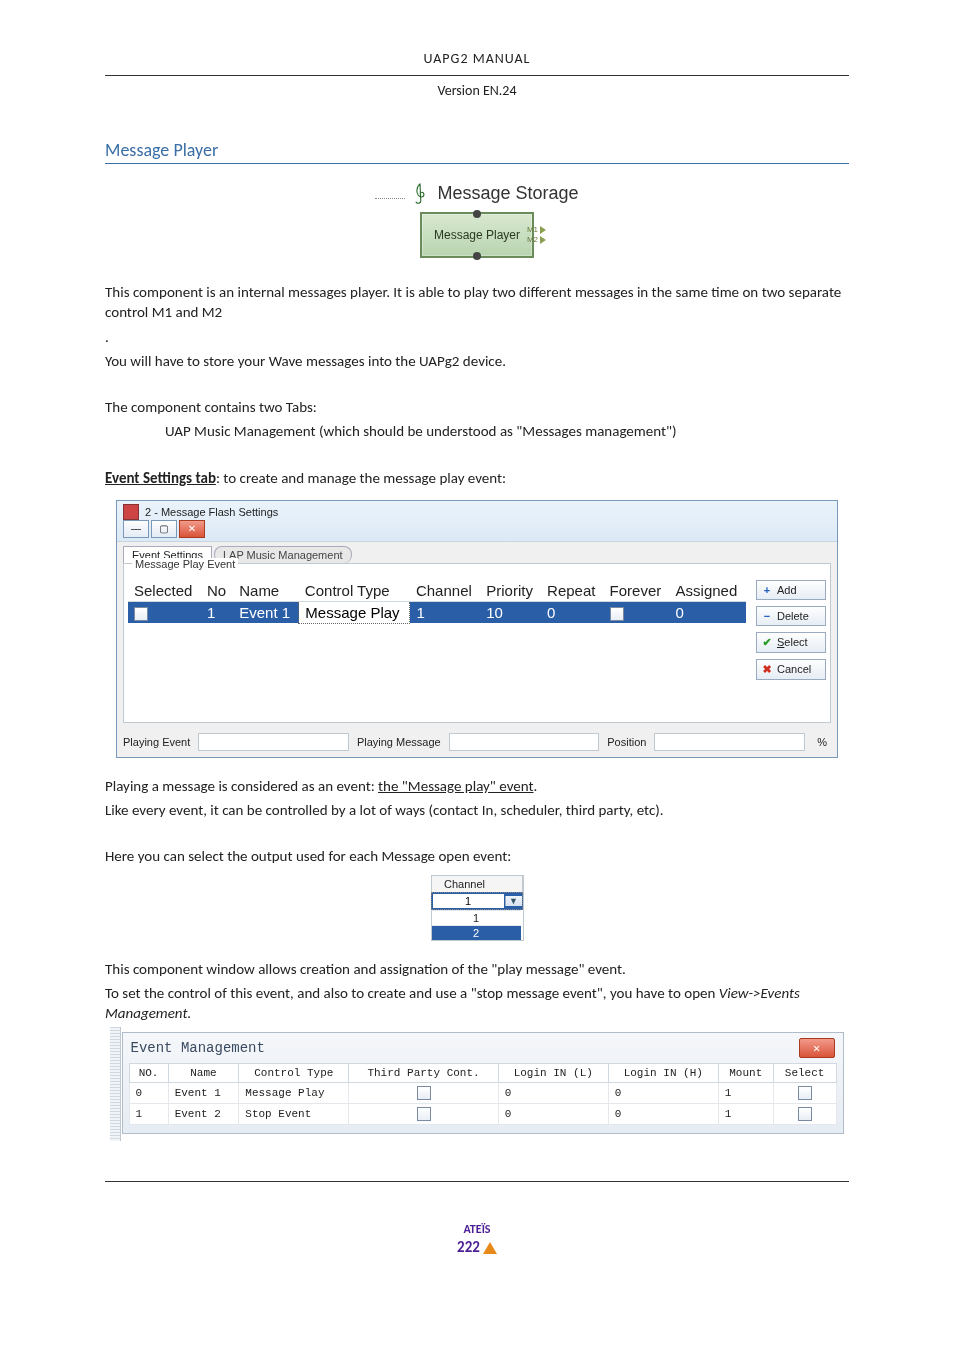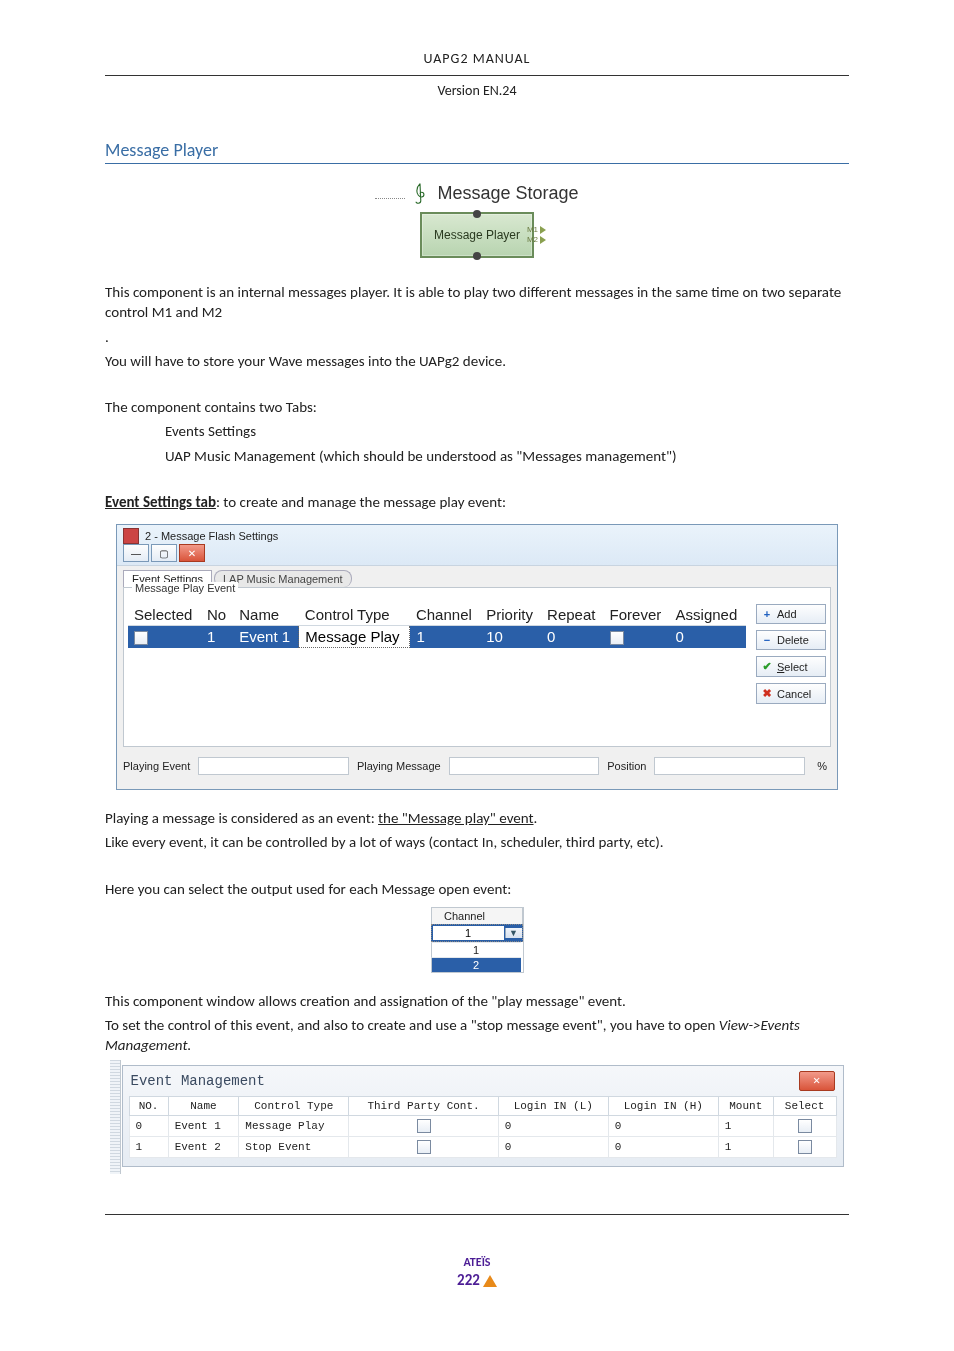--- a/index.html
+++ b/index.html
@@ -200,21 +200,21 @@
   .btn .ico { width: 12px; display: inline-flex; justify-content: center; font-weight: bold; }
   .ico-plus { color: #2060c0; }
   .ico-minus { color: #2060c0; }
   .ico-check { color: #2a9c2a; }
   .ico-x { color: #d03020; }
   .underletter { text-decoration: underline; }
   .clearfix::after { content: ""; display: block; clear: both; }
   .statusrow {
     display: flex;
     gap: 8px;
-    padding: 4px 6px 14px 6px;
+    padding: 4px 6px 6px 6px;
     font-size: 11px;
     align-items: center;
   }
   .statusrow .lbl { white-space: nowrap; }
   .statusrow .fld {
     flex: 1;
     height: 16px;
     border: 1px solid #c0c8d0;
     background: #fff;
   }
@@ -375,21 +375,20 @@
           </span>
       </span>
     </div>
   </div>
 
   <p class="body-text">This component is an internal messages player. It is able to play two different messages in the same time on two separate control M1 and M2</p>
   <p class="body-text">.</p>
   <p class="body-text">You will have to store your Wave messages into the UAPg2 device.</p>
   <br>
   <p class="body-text">The component contains two Tabs:</p>
-  <p class="body-text indent">Events Settings</p>
   <p class="body-text indent">UAP Music Management (which should be understood as "Messages management")</p>
   <br>
   <p class="body-text">
     <span class="ul-bold">Event Settings tab</span><span>: to create and manage the message play event:</span>
   </p>
 
   
   <div class="win">
     <div class="win-titlebar">
       <div class="win-title-left">

